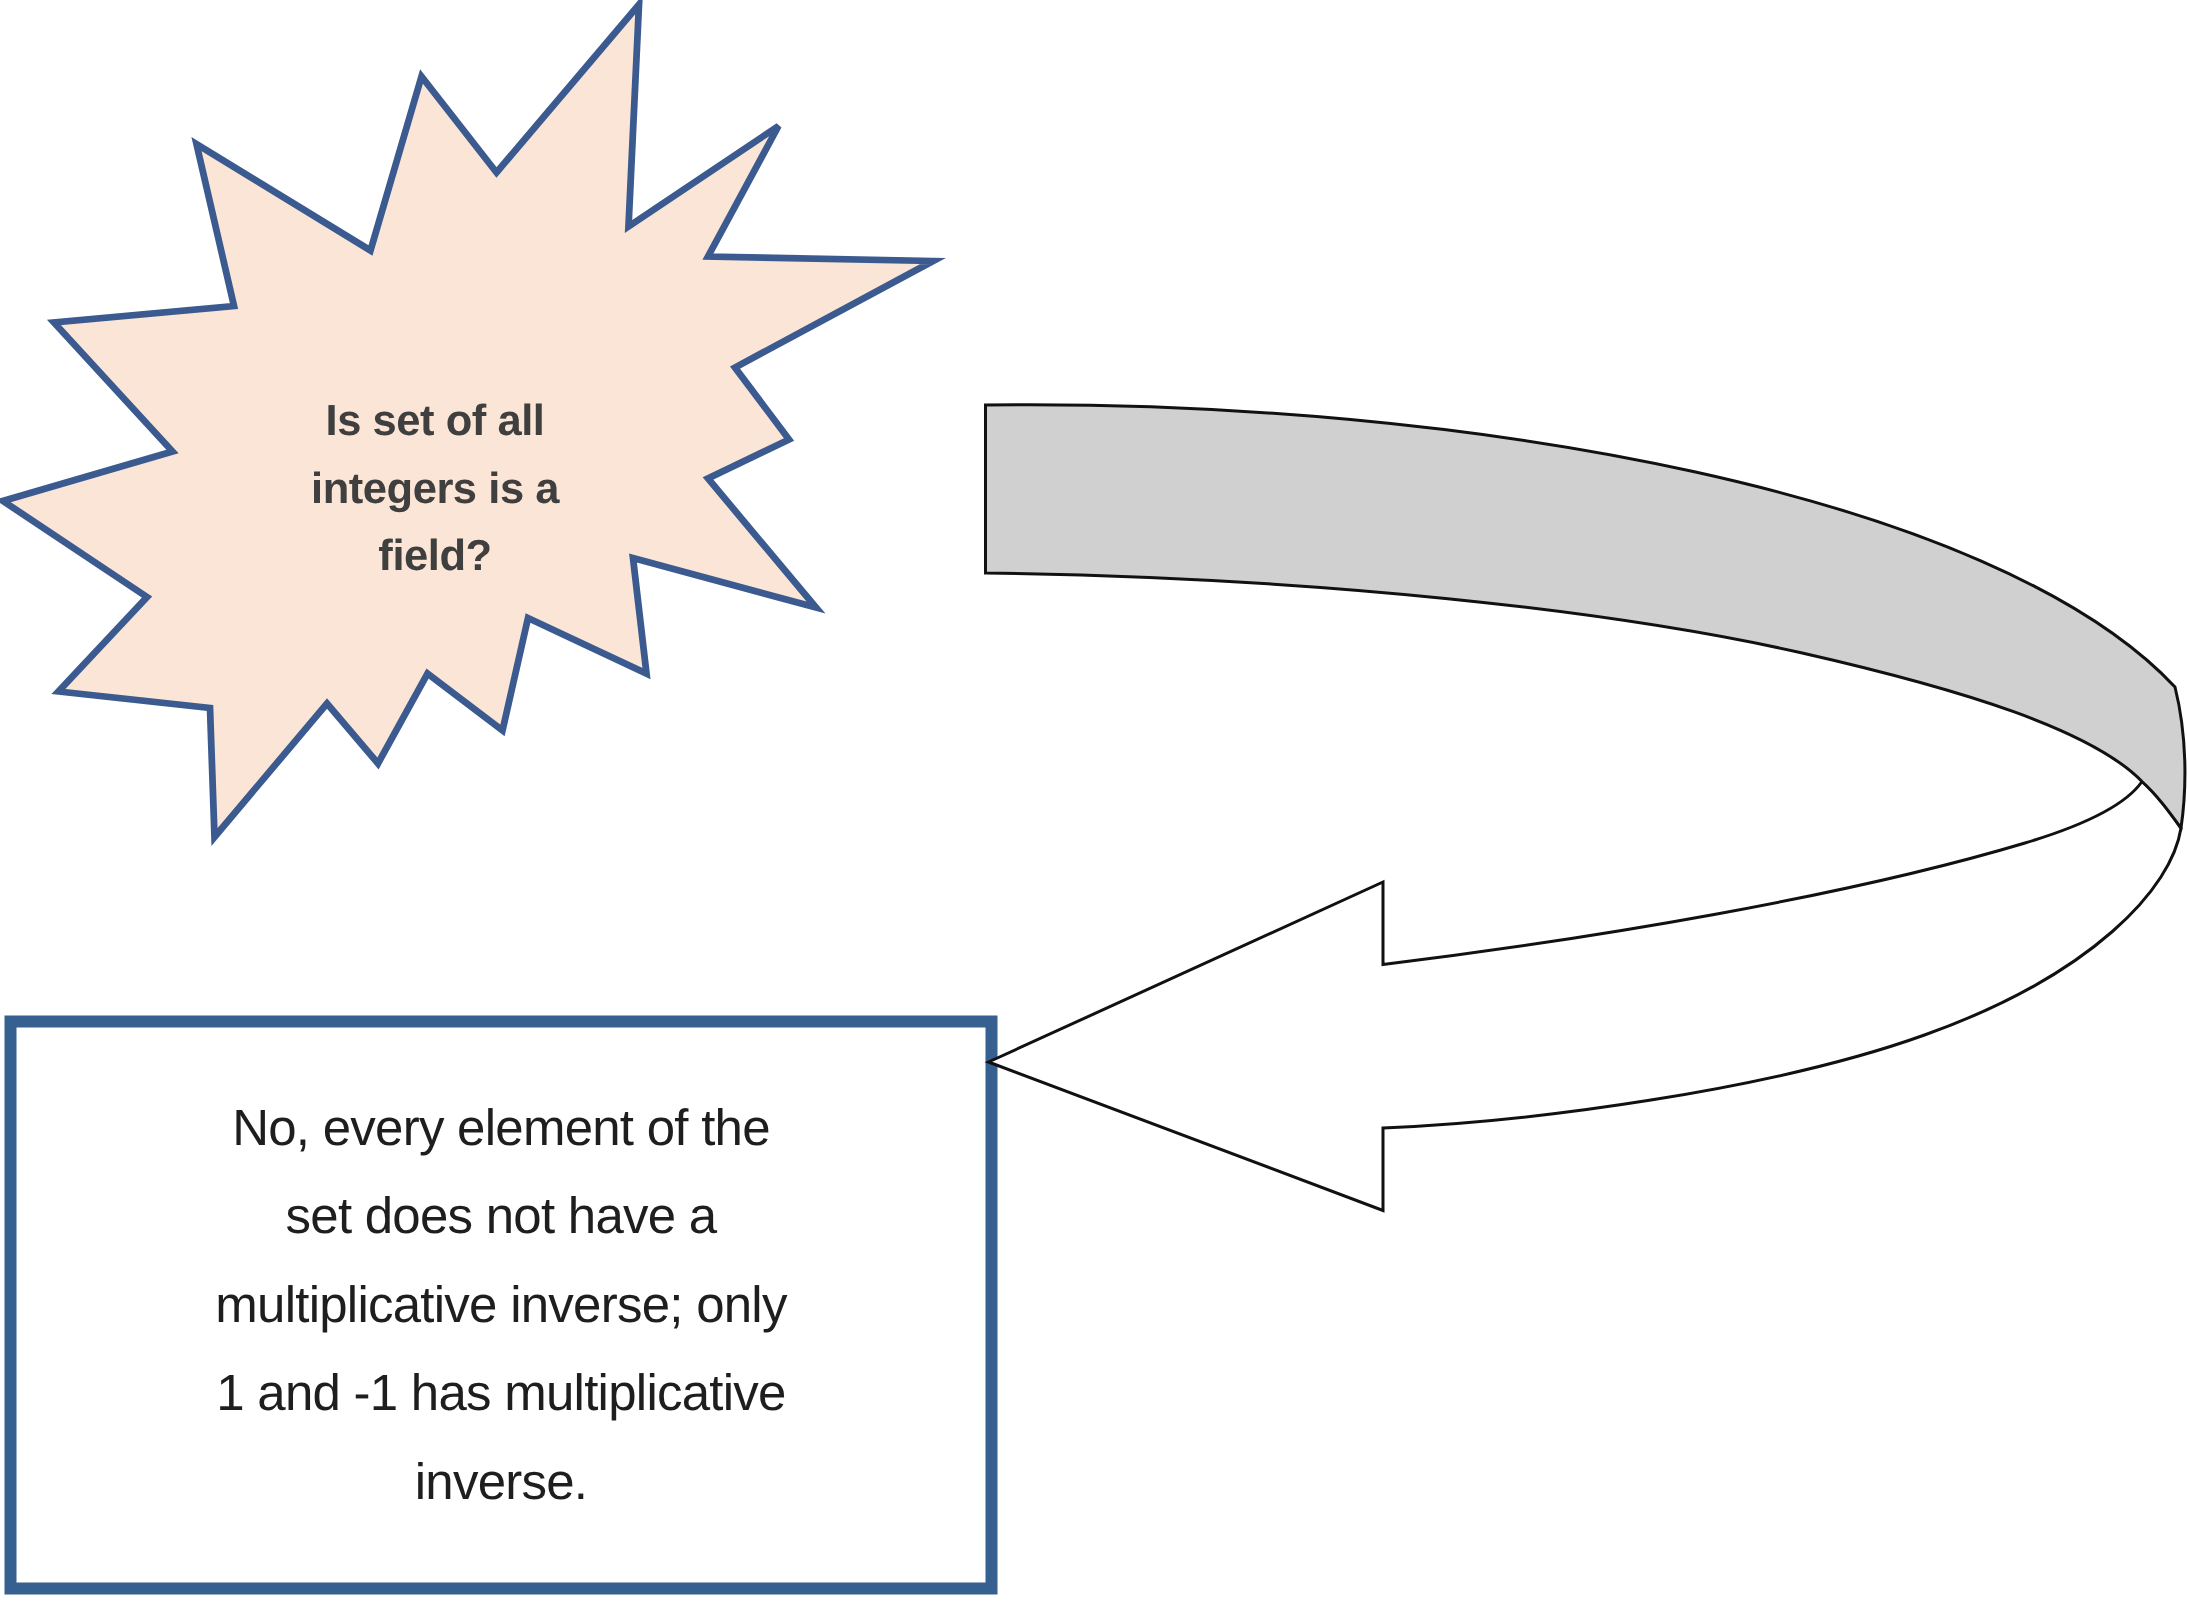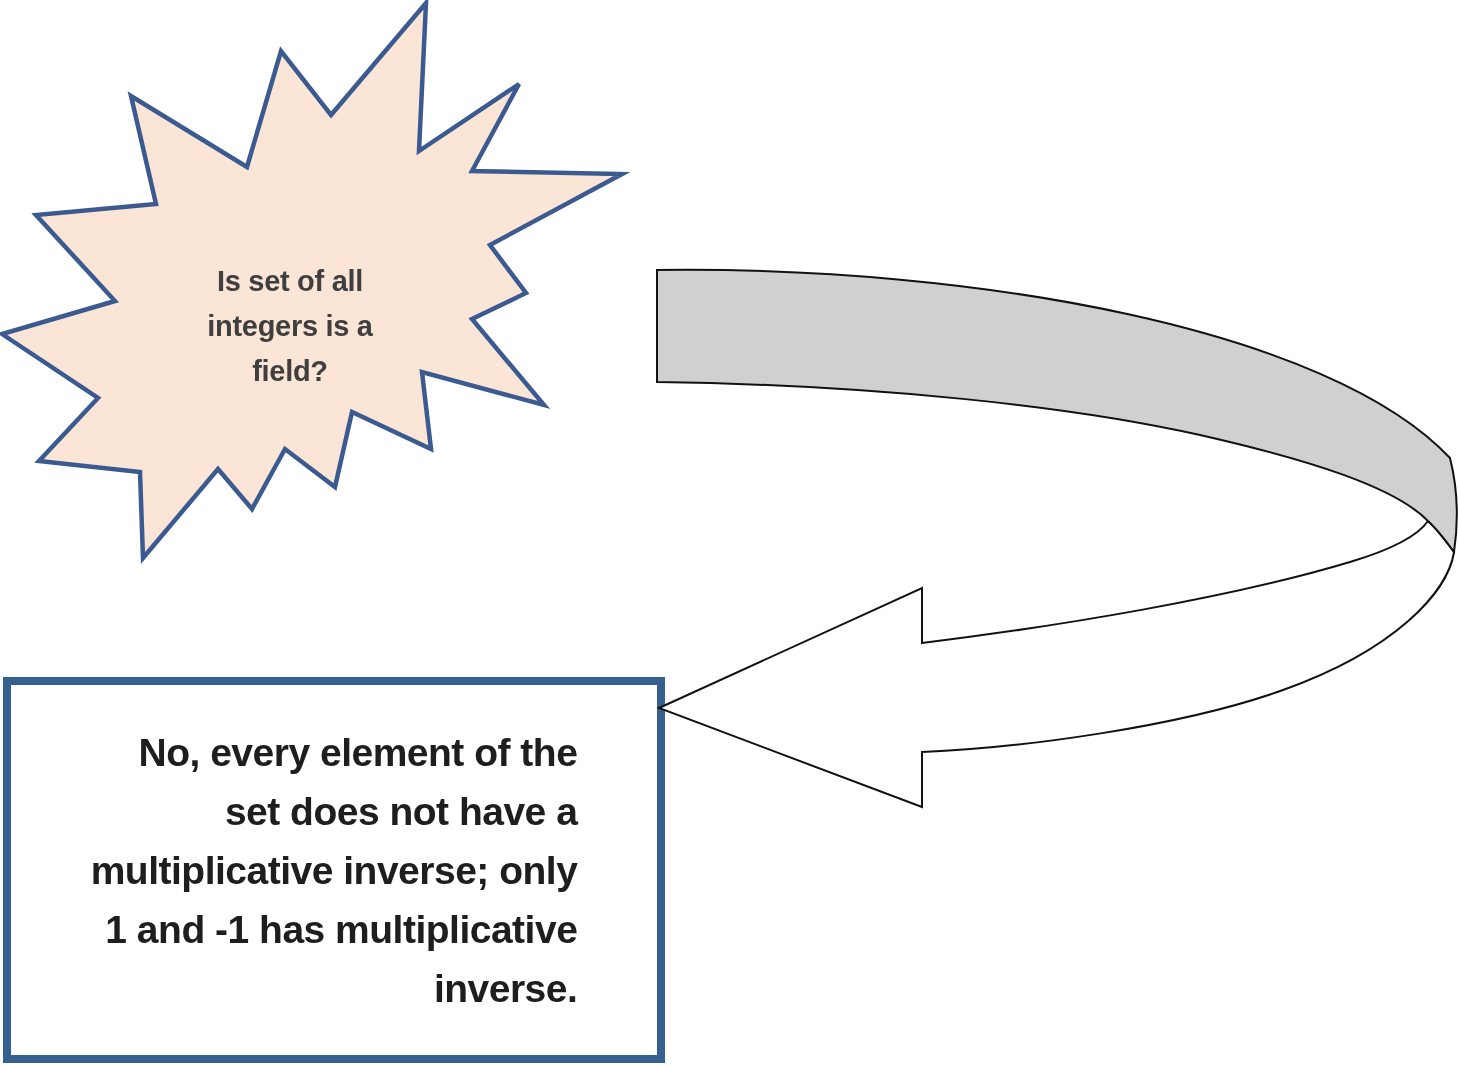--- a/index.html
+++ b/index.html
@@ -40,24 +40,24 @@
     position: absolute;
     left: 3px;
     top: 677px;
     width: 662px;
     height: 386px;
     display: flex;
     align-items: center;
     justify-content: center;
   }
   .answer-text {
-    text-align: right;
+    text-align: center;
     white-space: pre-line;
-    font-size: 39px;
-    font-weight: 700;
+    font-size: 34px;
+    font-weight: 400;
     line-height: 59px;
     color: #1e1e1e;
     letter-spacing: -0.5px;
   }
 </style>
 </head>
 <body>
 
 <div class="canvas">
 

